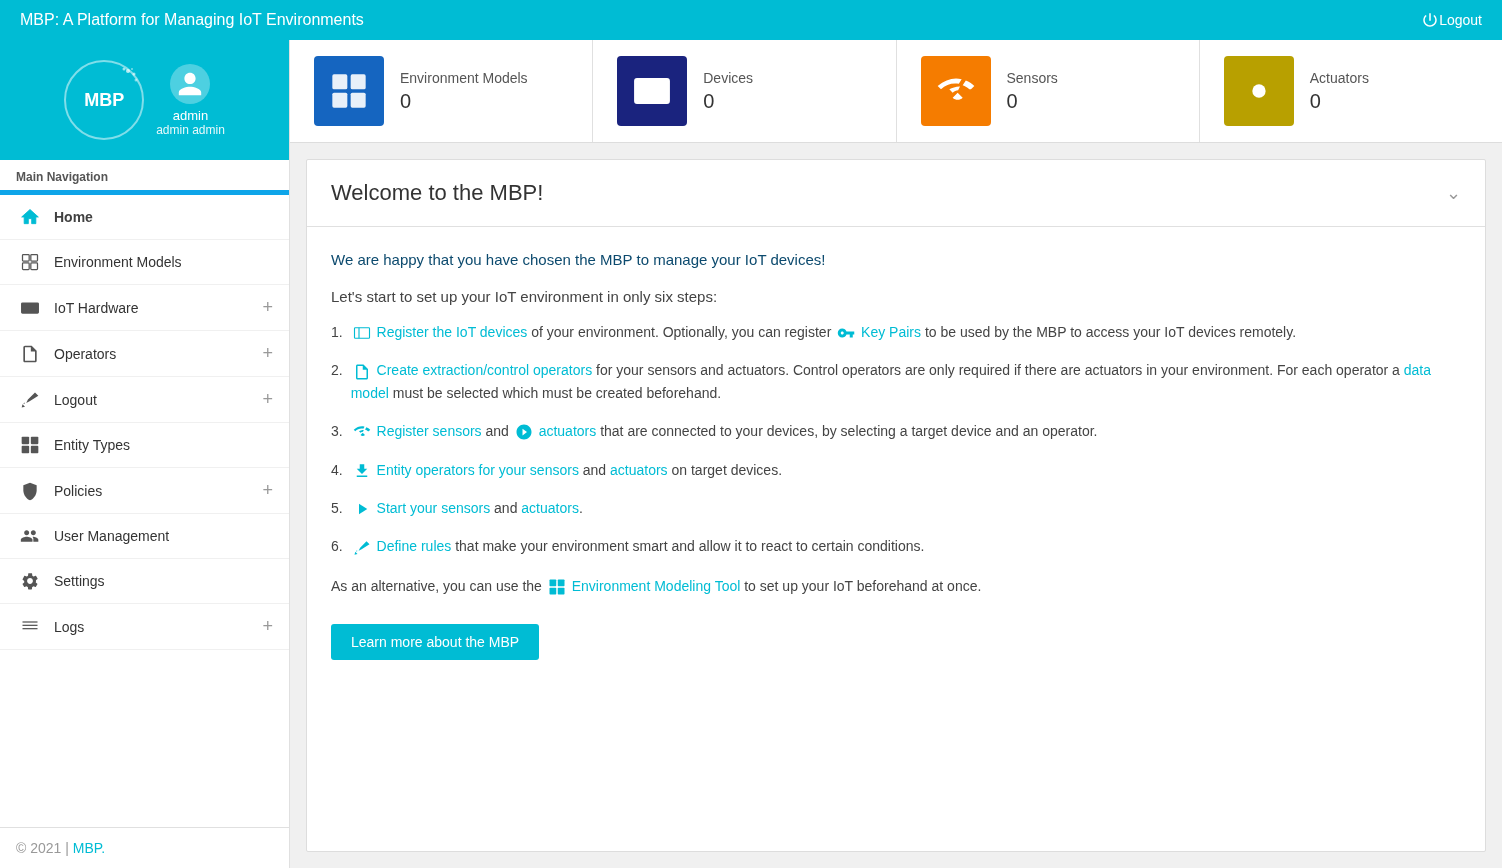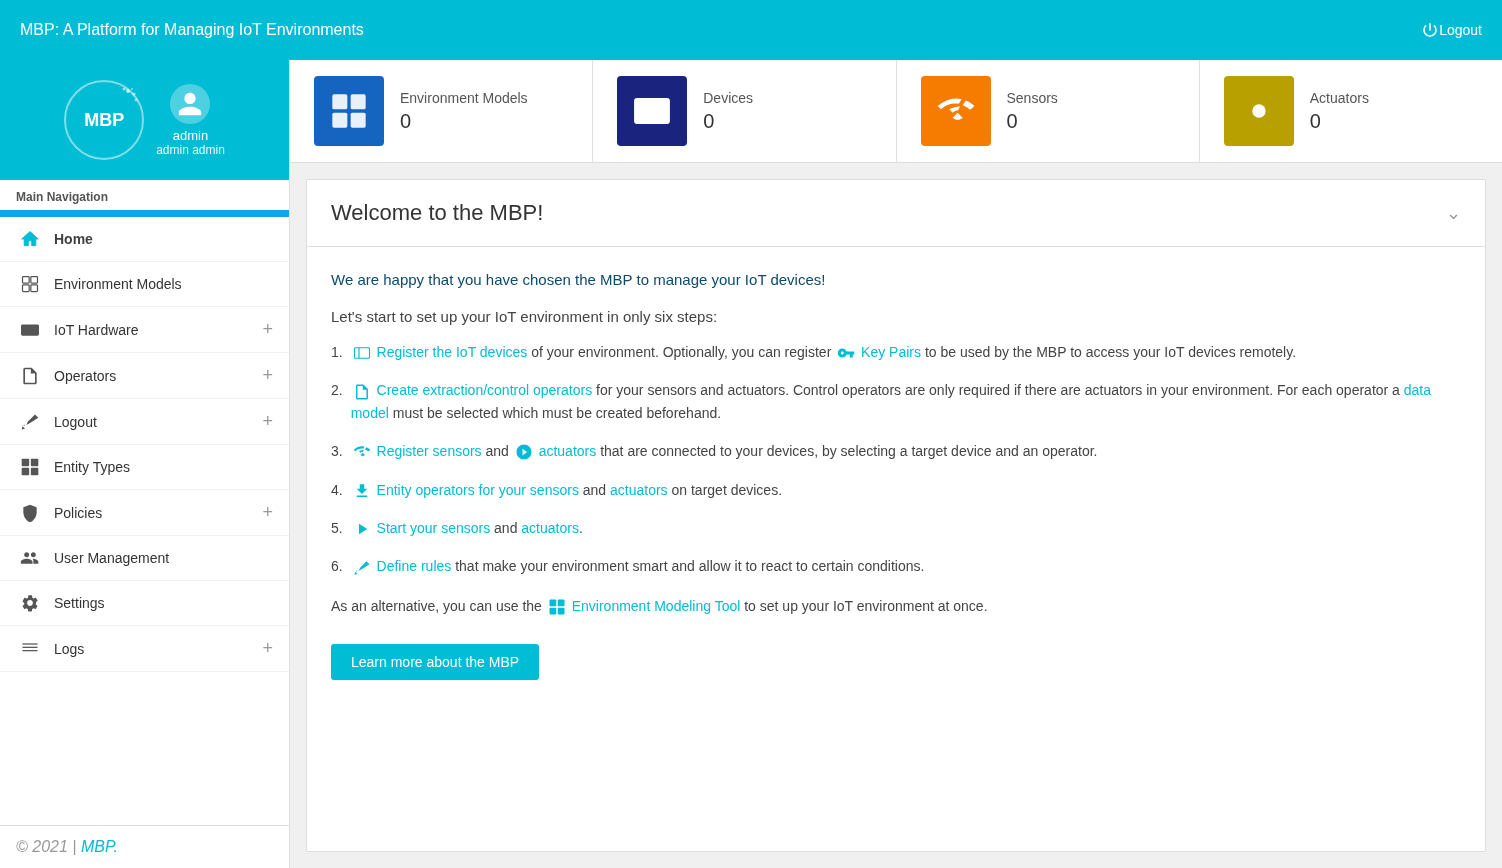--- a/index.html
+++ b/index.html
@@ -2,21 +2,21 @@
 <html><head>
   <meta charset="utf-8">
   <style>
     * { box-sizing: border-box; margin: 0; padding: 0; }
     body { font-family: 'Segoe UI', Arial, sans-serif; font-size: 14px; background: #f0f0f0; height: 868px; overflow: hidden; display: flex; flex-direction: column; }
 
     
     .topbar {
       background: #00bcd4;
       color: white;
-      height: 60px;
+      height: 40px;
       display: flex;
       align-items: center;
       justify-content: space-between;
       padding: 0 20px;
       flex-shrink: 0;
     }
     .topbar-title { font-size: 16px; font-weight: 500; }
     .topbar-logout { display: flex; align-items: center; cursor: pointer; font-size: 14px; }
     .topbar-logout svg { width: 18px; height: 18px; fill: white; }
 
@@ -62,21 +62,21 @@
     }
     .admin-avatar svg { width: 28px; height: 28px; fill: white; }
     .admin-name { font-size: 13px; }
     .admin-fullname { font-size: 12px; opacity: 0.9; }
 
     .nav-section-title {
       padding: 10px 16px 6px;
       font-size: 12px;
       font-weight: 600;
       color: #555;
-      border-bottom: 7px solid #0ea5e9;
+      border-bottom: 5px solid #0ea5e9;
     }
 
     .nav-item {
       display: flex;
       align-items: center;
       padding: 12px 16px;
       cursor: pointer;
       color: #333;
       border-bottom: 1px solid #f0f0f0;
       position: relative;
@@ -85,24 +85,23 @@
     .nav-item.active .nav-icon svg { fill: #00bcd4; stroke: #00bcd4; }
     .nav-icon { width: 28px; margin-right: 10px; display: flex; align-items: center; justify-content: center; }
     .nav-icon svg { width: 20px; height: 20px; fill: #555; }
     .nav-item.active .nav-label { color: #00bcd4; font-weight: 500; }
     .nav-label { flex: 1; font-size: 14px; }
     .nav-plus { color: #999; font-size: 18px; cursor: pointer; }
 
     .sidebar-footer {
       margin-top: auto;
       padding: 12px 16px;
-      font-size: 16px;
+      font-size: 14px;
       color: #999;
       border-top: 1px solid #e0e0e0;
-      font-style: italic;
     }
     .sidebar-footer a { color: #00bcd4; text-decoration: none; }
 
     
     .content { flex: 1; display: flex; flex-direction: column; overflow: hidden; }
 
     
     .stats-row {
       display: flex;
       background: white;
@@ -504,21 +503,21 @@
           <span>As an alternative, you can use the </span>
           <span class="inline-icon">
             <svg viewBox="0 0 24 24" fill="#00bcd4" width="16" height="16">
                 <rect x="2" y="2" width="9" height="9" rx="1"></rect>
                 <rect x="13" y="2" width="9" height="9" rx="1"></rect>
                 <rect x="2" y="13" width="9" height="9" rx="1"></rect>
                 <rect x="13" y="13" width="9" height="9" rx="1"></rect>
               </svg>
           </span>
           <a class="link">Environment Modeling Tool</a>
-          <span> to set up your IoT environment at once.</span>
+          <span> to set up your IoT beforehand at once.</span>
         </p>
 
         <button class="learn-btn">Learn more about the MBP</button>
       </div>
     </div>
 
   </div>
 </div>
 
 </body></html>

